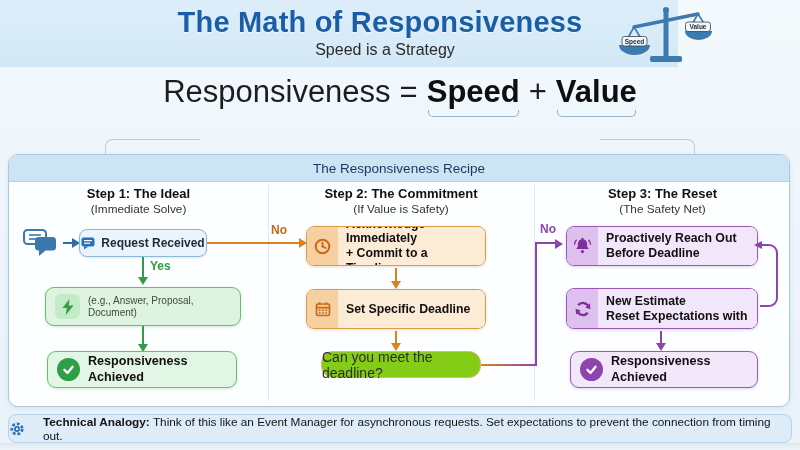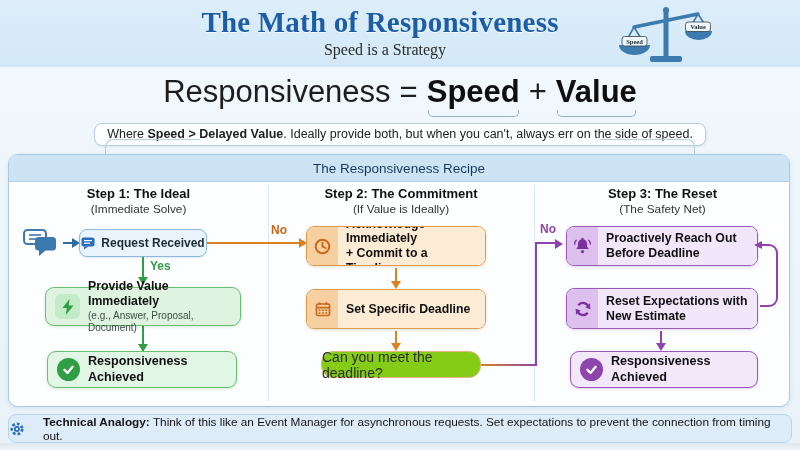--- a/index.html
+++ b/index.html
@@ -1,22 +1,22 @@
 <!DOCTYPE html>
 <html><head>
 <meta charset="utf-8">
 <style>
   * { margin:0; padding:0; box-sizing:border-box; }
   html,body { width:800px; height:450px; }
   body { font-family:"Liberation Sans","DejaVu Sans",sans-serif; background:#eef5fb; overflow:hidden; }
   #root { position:relative; width:800px; height:450px; background:linear-gradient(#f3f9fd,#e9f2f9); }
 
   
-  .header { position:absolute; left:0; top:0; width:800px; height:67px;
-            background:linear-gradient(#ddeefa,#d3e8f6);font-family:Liberation Serif, serif; }
+  .header { position:absolute; left:0; top:0; width:678px; height:67px;
+            background:linear-gradient(#ddeefa,#d3e8f6); }
   .title { position:absolute; left:0; top:6px; width:760px; text-align:center;
            font-size:29px; font-weight:bold; color:#1b5ea6; letter-spacing:.2px;
            text-shadow:0 1px 1px rgba(255,255,255,.7); }
   .subtitle { position:absolute; left:0; top:41px; width:770px; text-align:center;
               font-size:16px; color:#2b2b2b; }
   .scale { position:absolute; left:614px; top:3px; }
 
   
   .formula { position:absolute; left:0; top:74px; width:800px; display:flex;
              justify-content:center; align-items:baseline; gap:9px;
@@ -126,38 +126,35 @@
   </div>
 
   <div class="formula">
     <span>Responsiveness</span>
     <span>=</span>
     <span class="f-term"><span>Speed</span><span class="underbracket"></span></span>
     <span>+</span>
     <span class="f-term"><span>Value</span><span class="underbracket"></span></span>
   </div>
 
-  <div class="note-box">
-    <span>Where </span><b>Speed &gt; Delayed Value</b><span>. Ideally provide both, but when you can't, always err on the side of speed.</span>
-  </div>
   <div class="conn-l"></div>
   <div class="conn-r"></div>
 
   <div class="recipe">
     <div class="recipe-header">The Responsiveness Recipe</div>
     <div class="divider" style="left:259px"></div>
     <div class="divider" style="left:525px"></div>
 
     <div class="step-head" style="left:0;width:259px">
       <div class="step-title">Step 1: The Ideal</div>
       <div class="step-sub">(Immediate Solve)</div>
     </div>
     <div class="step-head" style="left:259px;width:266px">
       <div class="step-title">Step 2: The Commitment</div>
-      <div class="step-sub">(If Value is Ideally)</div>
+      <div class="step-sub">(If Value is Safety)</div>
     </div>
     <div class="step-head" style="left:525px;width:257px">
       <div class="step-title">Step 3: The Reset</div>
       <div class="step-sub">(The Safety Net)</div>
     </div>
 
     <svg style="position:absolute;left:13px;top:72px" width="38" height="31" viewBox="0 0 38 31">
       <rect x="2" y="3" width="22" height="14" rx="3.5" fill="#ffffff" stroke="#3c7ab0" stroke-width="2"></rect>
       <line x1="7" y1="8" x2="19" y2="8" stroke="#3c7ab0" stroke-width="1.6"></line>
       <line x1="7" y1="12" x2="16" y2="12" stroke="#3c7ab0" stroke-width="1.6"></line>
@@ -185,21 +182,20 @@
     <div class="tri" style="left:129px;top:122px;border-left:5.5px solid transparent;border-right:5.5px solid transparent;border-top:8px solid #2f9e44"></div>
     <div class="lbl" style="left:141px;top:104px;color:#2f9e44">Yes</div>
 
     <div class="gbox" style="left:36px;top:132px;width:196px;height:39px">
       <div class="icon-sq">
         <svg width="12" height="16" viewBox="0 0 12 16">
             <polygon points="7.5,0 0.5,9 4.8,9 3.8,16 11.5,6.5 6.8,6.5" fill="#2f9e44"></polygon>
           </svg>
       </div>
       <div>
-        <div class="t-main">Provide Value Immediately</div>
         <div class="t-sub">(e.g., Answer, Proposal, Document)</div>
       </div>
     </div>
 
     <div class="vline" style="left:132.8px;top:171px;width:2.4px;height:19px;background:#2f9e44"></div>
     <div class="tri" style="left:129px;top:189px;border-left:5.5px solid transparent;border-right:5.5px solid transparent;border-top:8px solid #2f9e44"></div>
 
     <div class="gbox" style="left:38px;top:196px;width:190px;height:37px;background:#e2f6e5">
       <div class="check-circle" style="background:#2f9e44">
         <svg width="15" height="15" viewBox="0 0 22 22">
@@ -281,22 +277,22 @@
     <div class="hbox pbox" style="left:557px;top:133px;width:192px;height:41px">
       <div class="cell-icon">
         <svg width="18" height="18" viewBox="0 0 18 18">
           <path d="M4.2,5.2 A6,6 0 0 1 14.6,7.2" fill="none" stroke="#7d2f9e" stroke-width="2.3"></path>
           <polygon points="15.9,3.2 16.4,9.2 11.3,7.4" fill="#7d2f9e"></polygon>
           <path d="M13.8,12.8 A6,6 0 0 1 3.4,10.8" fill="none" stroke="#7d2f9e" stroke-width="2.3"></path>
           <polygon points="2.1,14.8 1.6,8.8 6.7,10.6" fill="#7d2f9e"></polygon>
         </svg>
       </div>
       <div class="cell-text">
+        <div class="t-main">New Estimate</div>
         <div class="t-main">Reset Expectations with</div>
-        <div class="t-main">New Estimate</div>
       </div>
     </div>
 
     <div class="vline" style="left:651px;top:176px;width:2.4px;height:13px;background:#8e44ad"></div>
     <div class="tri" style="left:647.3px;top:188px;border-left:5.5px solid transparent;border-right:5.5px solid transparent;border-top:8px solid #8e44ad"></div>
 
     <div class="pa-box" style="left:561px;top:196px;width:188px;height:37px">
       <div class="check-circle" style="background:#8e44ad">
         <svg width="15" height="15" viewBox="0 0 22 22">
             <polyline points="5,11.5 9.5,16 17,7" stroke="#fff" stroke-width="3.4" fill="none" stroke-linecap="round" stroke-linejoin="round"></polyline>

